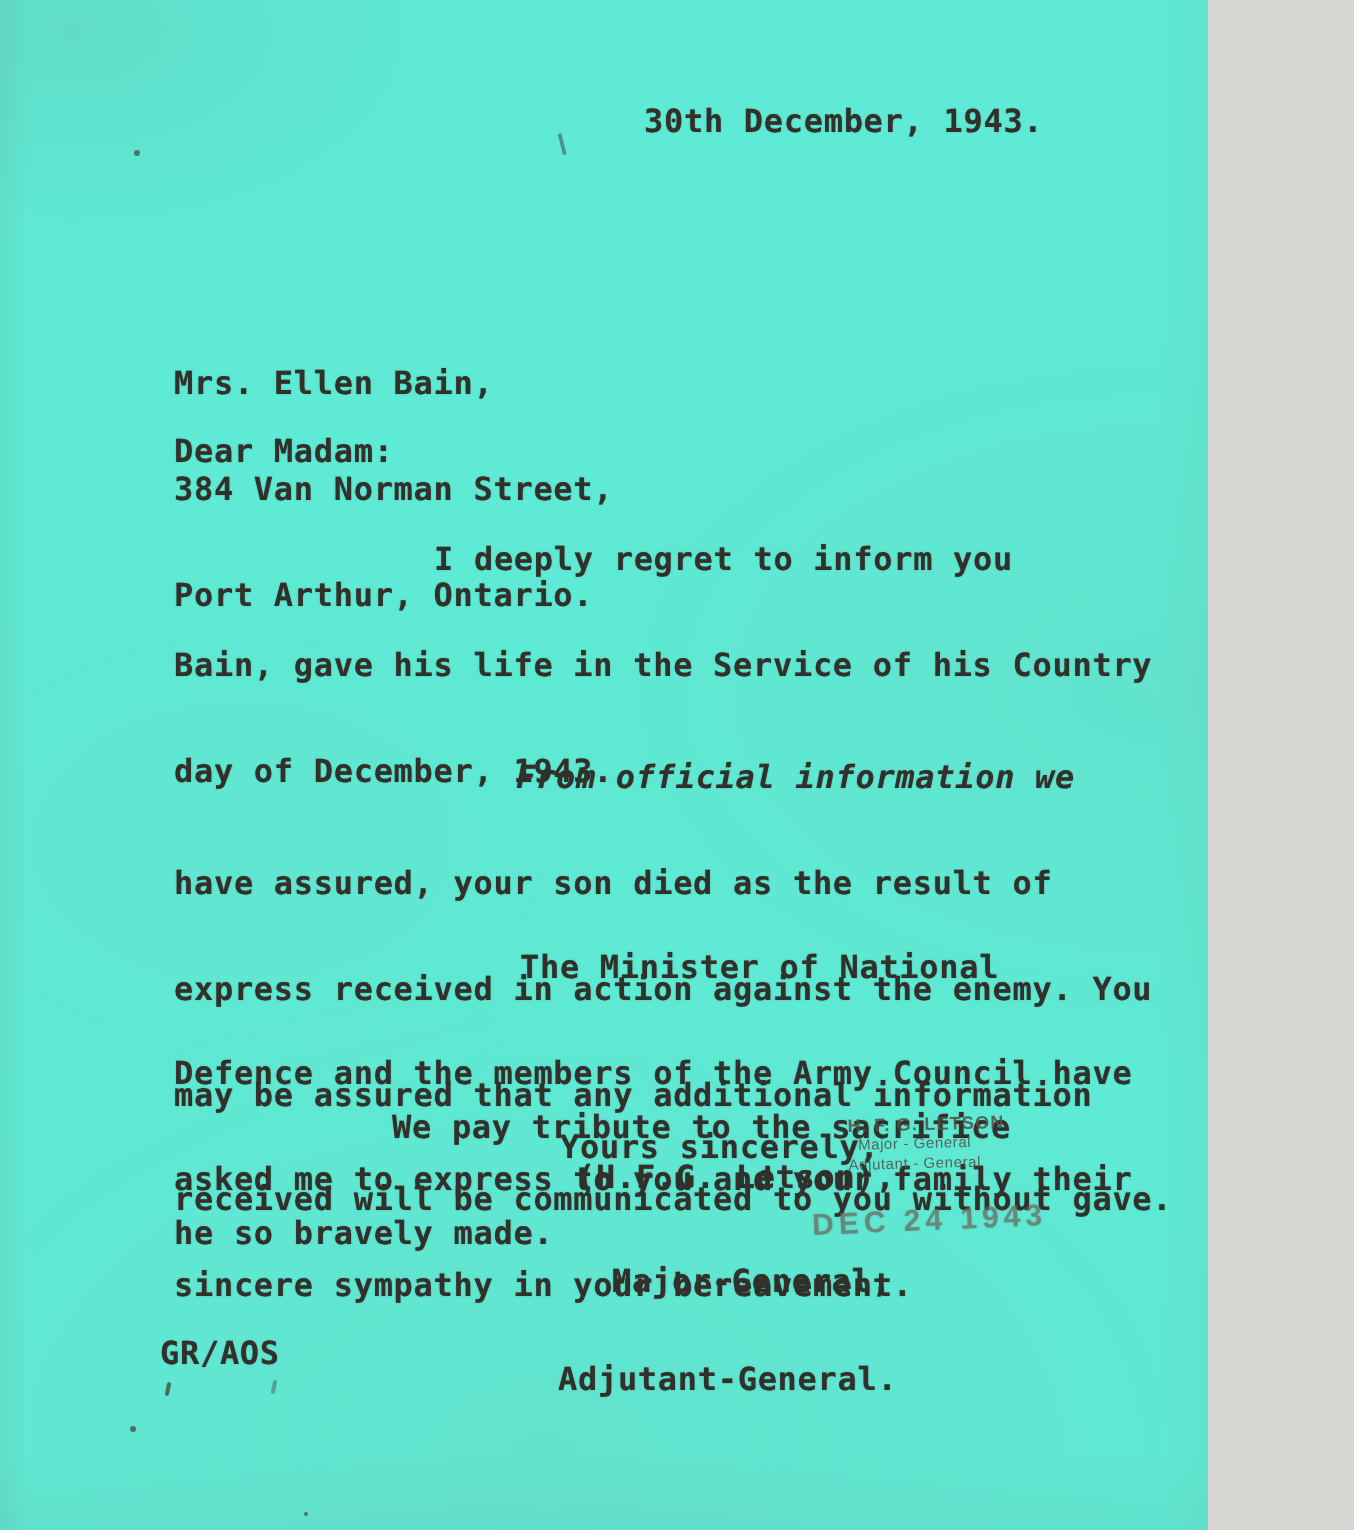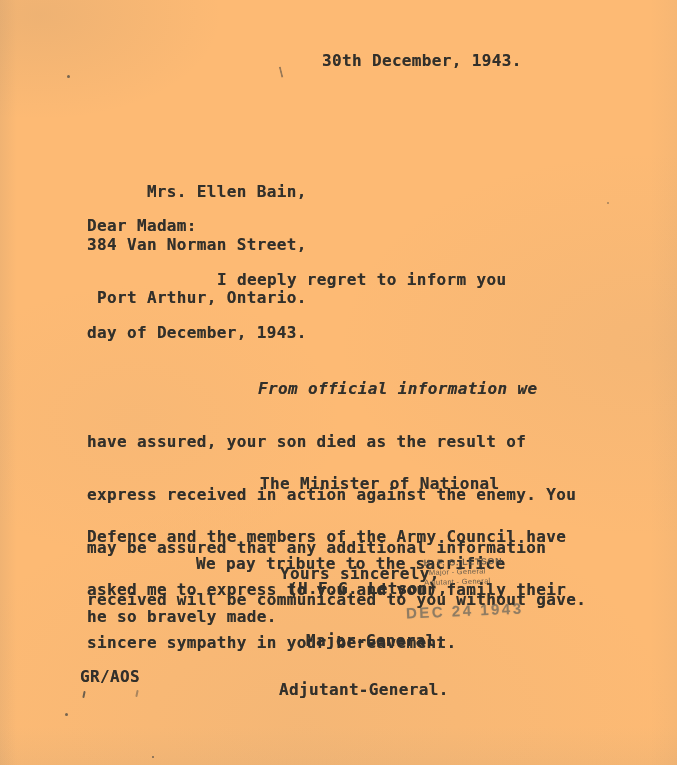--- a/index.html
+++ b/index.html
@@ -1,21 +1,21 @@
 <!DOCTYPE html>
 <html><head>
 <meta charset="utf-8">
 <style>
   html, body { margin: 0; padding: 0; background: #d8d6d2; }
 
   .page {
     position: relative;
-    width: 677px;
+    width: 604px;
     height: 765px;
-    background: #fdba74;
+    background: #5eead4;
     overflow: hidden;
     font-family: "DejaVu Sans Mono", monospace;
     color: #32302b;
   }
 
   
   .texture {
     position: absolute; inset: 0; pointer-events: none;
     background:
       radial-gradient(260px 150px at 6% 2%,  rgba(110,110,108,0.10), transparent 70%),
@@ -81,30 +81,31 @@
                 transform: rotate(-14deg); }
 </style>
 </head>
 <body>
 
 <div class="page">
   <div class="texture"></div>
 
   <div class="typed" style="left:322px; top:52px;">30th December, 1943.</div>
 
-  <div class="typed" style="left:87px; top:148px;text-align:right;">
+  <div class="typed" style="left:87px; top:148px;">
     <div>Mrs. Ellen Bain,</div>
     <div>384 Van Norman Street,</div>
     <div>Port Arthur, Ontario.</div>
   </div>
 
   <div class="typed" style="left:87px; top:217px;">Dear Madam:</div>
 
   <div class="typed para p1" style="left:87px; top:236px;">
     <div class="first">I deeply regret to inform you</div>
+    <div>Bain, gave his life in the Service of his Country</div>
     <div>day of December, 1943.</div>
   </div>
 
   <div class="typed para p2" style="left:87px; top:345px;">
     <div class="first">From official information we</div>
     <div>have assured, your son died as the result of</div>
     <div>express received in action against the enemy. You</div>
     <div>may be assured that any additional information</div>
     <div>received will be communicated to you without gave.</div>
   </div>

